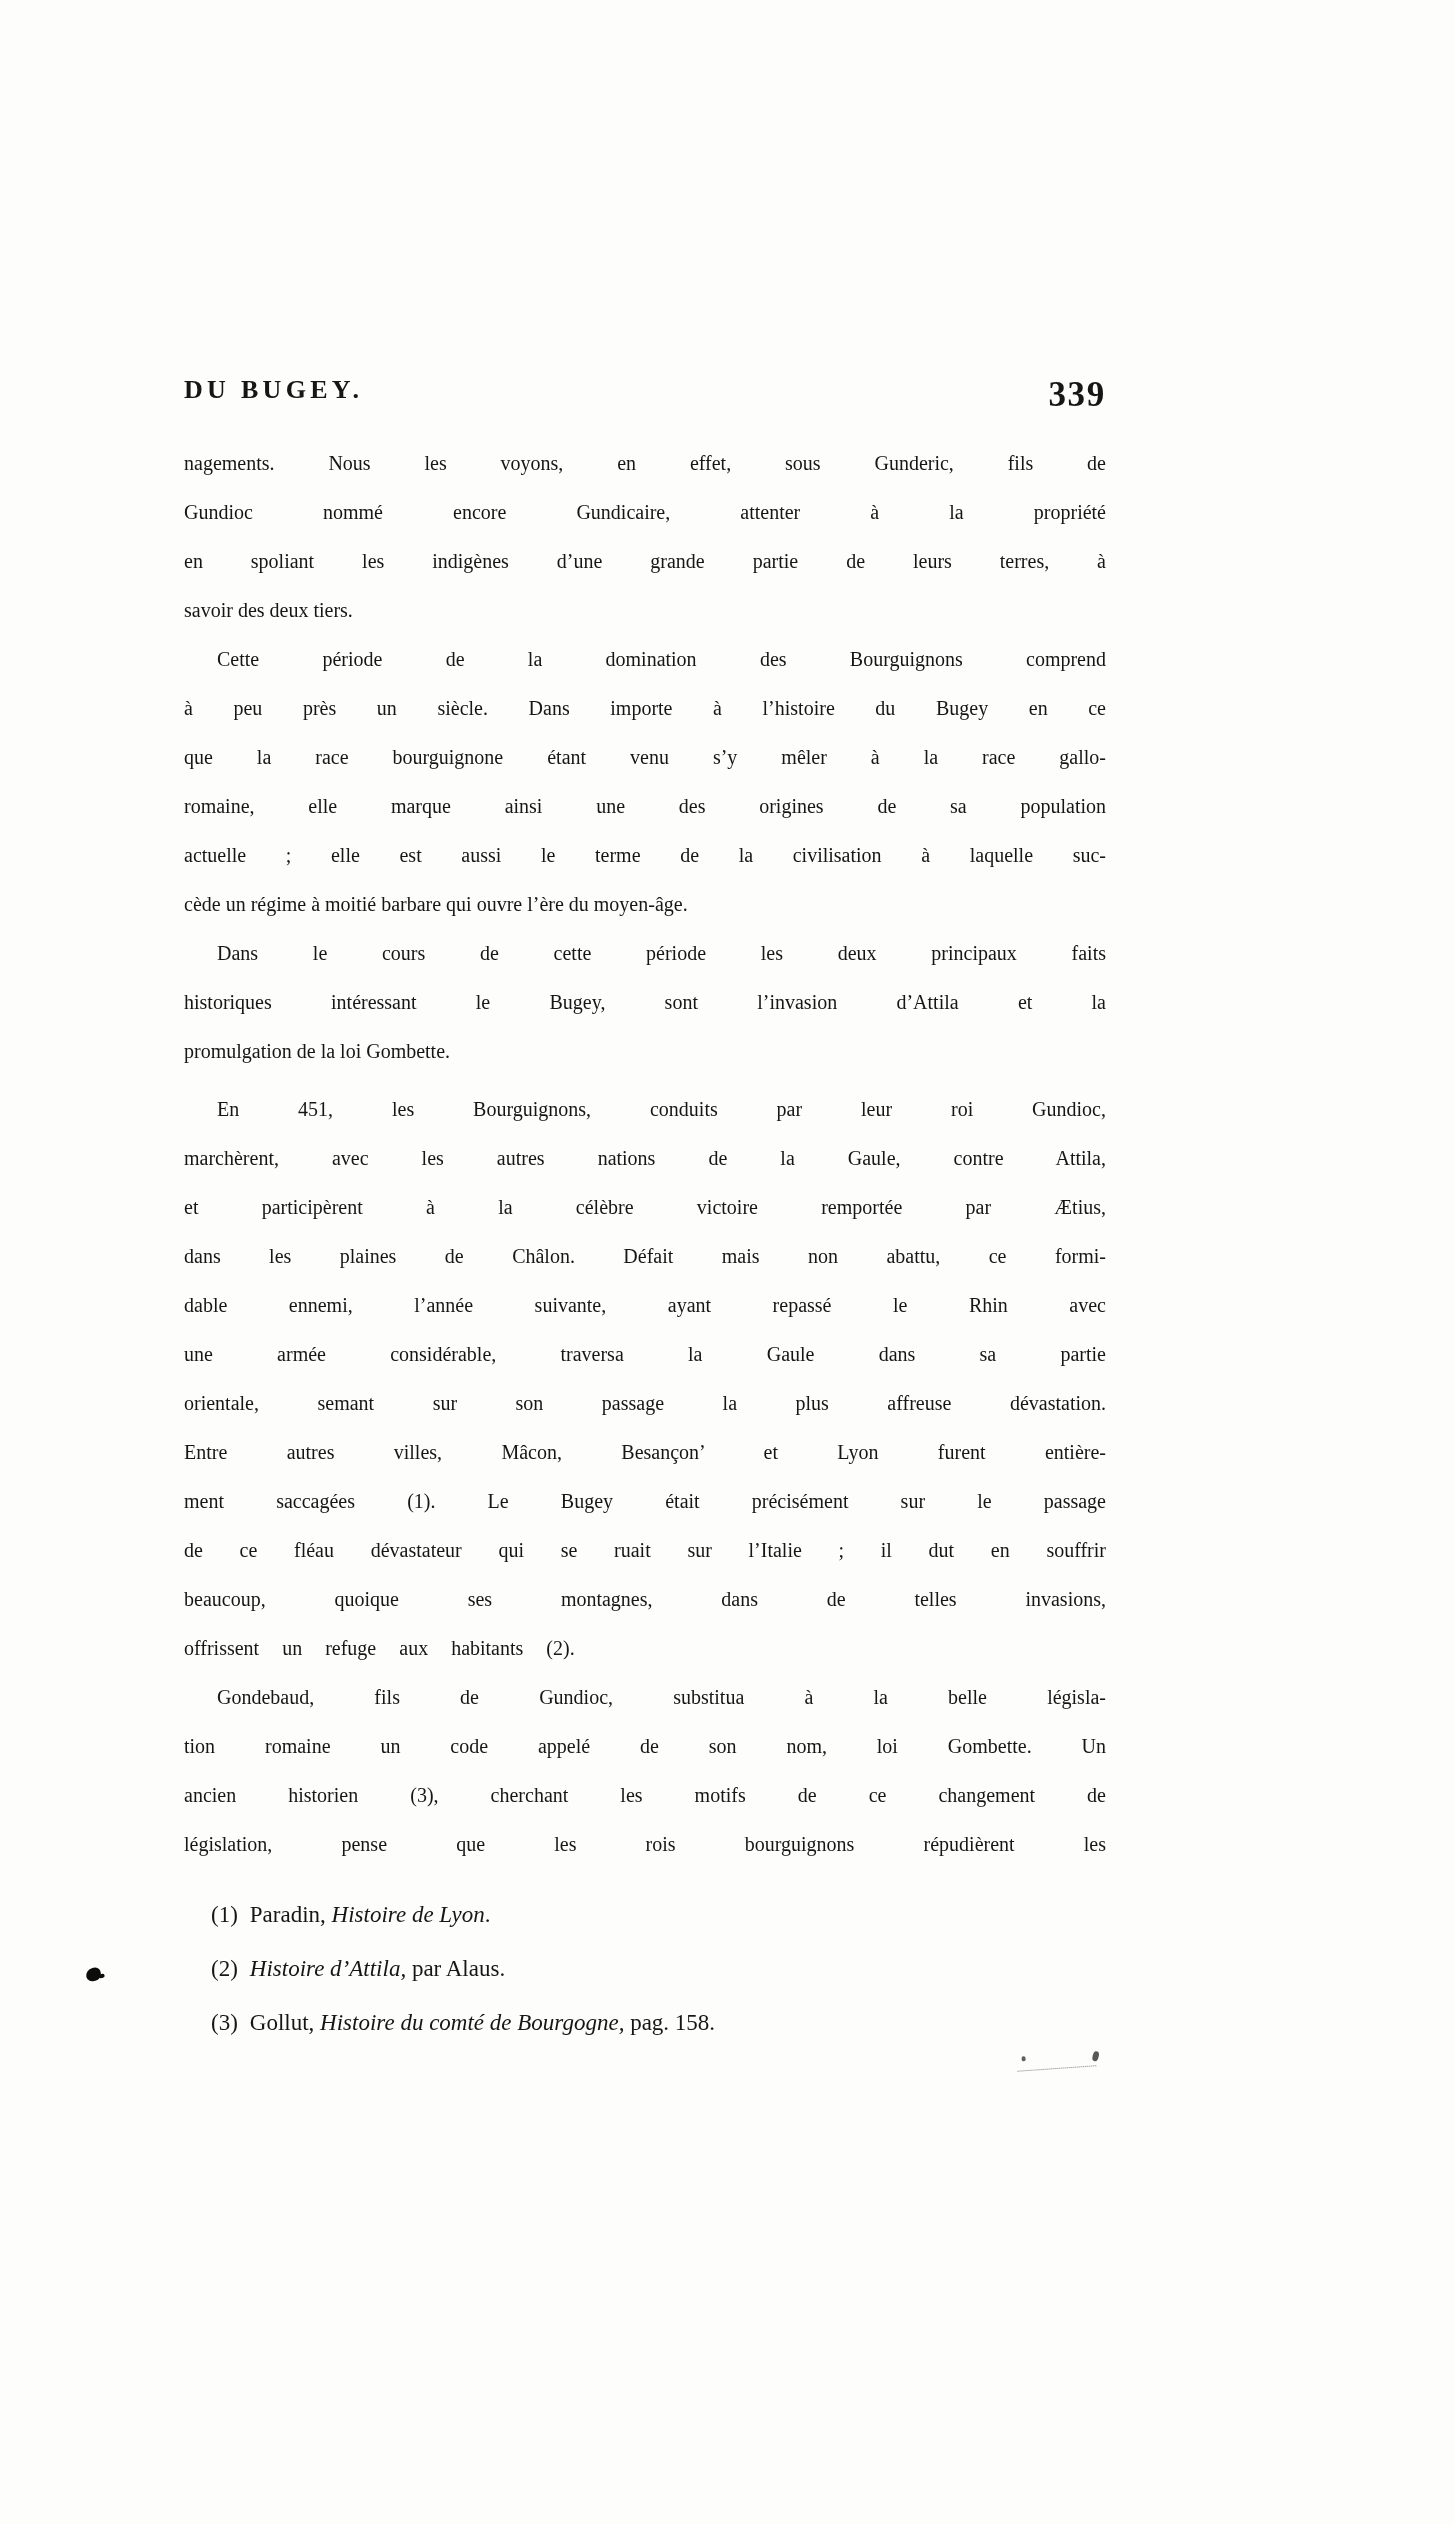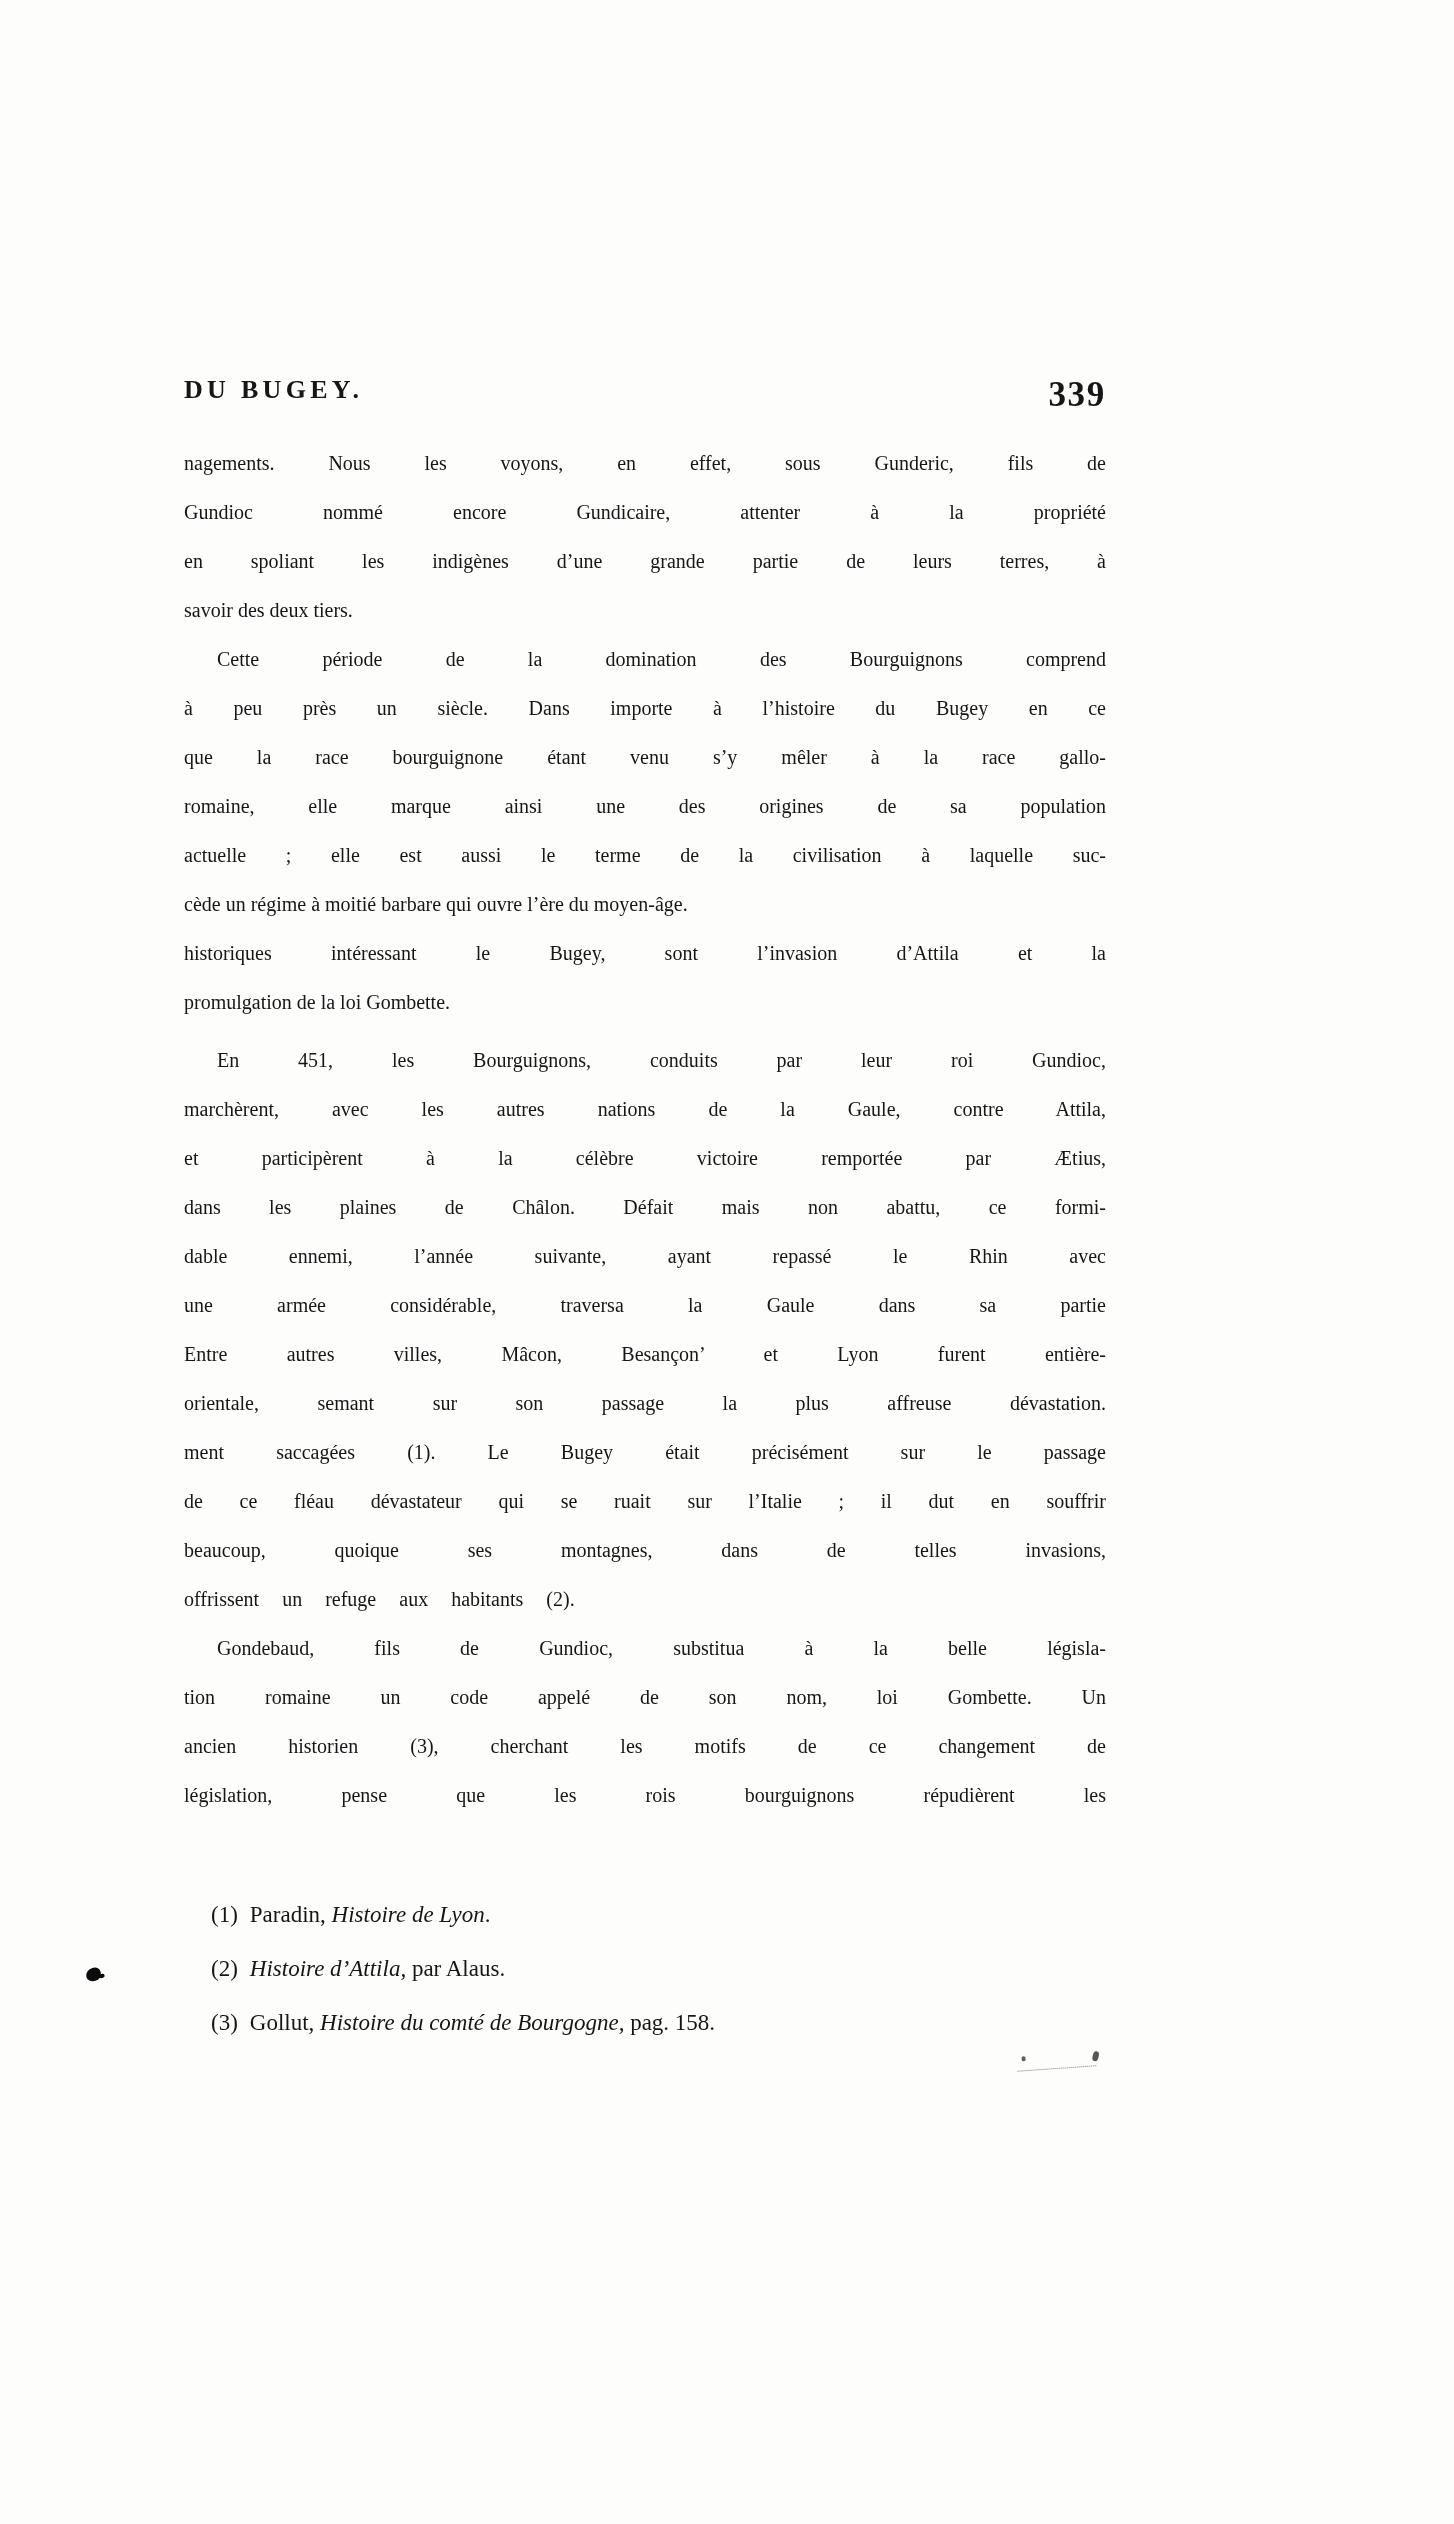--- a/index.html
+++ b/index.html
@@ -88,32 +88,33 @@
       </div>
       <div class="para">
         <div class="line indent">Cette période de la domination des Bourguignons comprend</div>
         <div class="line">à peu près un siècle. Dans importe à l’histoire du Bugey en ce</div>
         <div class="line">que la race bourguignone étant venu s’y mêler à la race gallo-</div>
         <div class="line">romaine, elle marque ainsi une des origines de sa population</div>
         <div class="line">actuelle ; elle est aussi le terme de la civilisation à laquelle suc-</div>
         <div class="line end">cède un régime à moitié barbare qui ouvre l’ère du moyen-âge.</div>
       </div>
       <div class="para">
+        <div class="line indent">Dans le cours de cette période les deux principaux faits</div>
         <div class="line">historiques intéressant le Bugey, sont l’invasion d’Attila et la</div>
         <div class="line end">promulgation de la loi Gombette.</div>
       </div>
       <div class="para gap">
         <div class="line indent">En 451, les Bourguignons, conduits par leur roi Gundioc,</div>
         <div class="line">marchèrent, avec les autres nations de la Gaule, contre Attila,</div>
         <div class="line">et participèrent à la célèbre victoire remportée par Ætius,</div>
         <div class="line">dans les plaines de Châlon. Défait mais non abattu, ce formi-</div>
         <div class="line">dable ennemi, l’année suivante, ayant repassé le Rhin avec</div>
         <div class="line">une armée considérable, traversa la Gaule dans sa partie</div>
+        <div class="line">orientale, semant sur son passage la plus affreuse dévastation.</div>
         <div class="line">Entre autres villes, Mâcon, Besançon’ et Lyon furent entière-</div>
-        <div class="line">orientale, semant sur son passage la plus affreuse dévastation.</div>
         <div class="line">ment saccagées (1). Le Bugey était précisément sur le passage</div>
         <div class="line">de ce fléau dévastateur qui se ruait sur l’Italie ; il dut en souffrir</div>
         <div class="line">beaucoup, quoique ses montagnes, dans de telles invasions,</div>
         <div class="line end loose">offrissent un refuge aux habitants (2).</div>
       </div>
       <div class="para">
         <div class="line indent">Gondebaud, fils de Gundioc, substitua à la belle législa-</div>
         <div class="line">tion romaine un code appelé de son nom, loi Gombette. Un</div>
         <div class="line">ancien historien (3), cherchant les motifs de ce changement de</div>
         <div class="line">législation, pense que les rois bourguignons répudièrent les</div>

